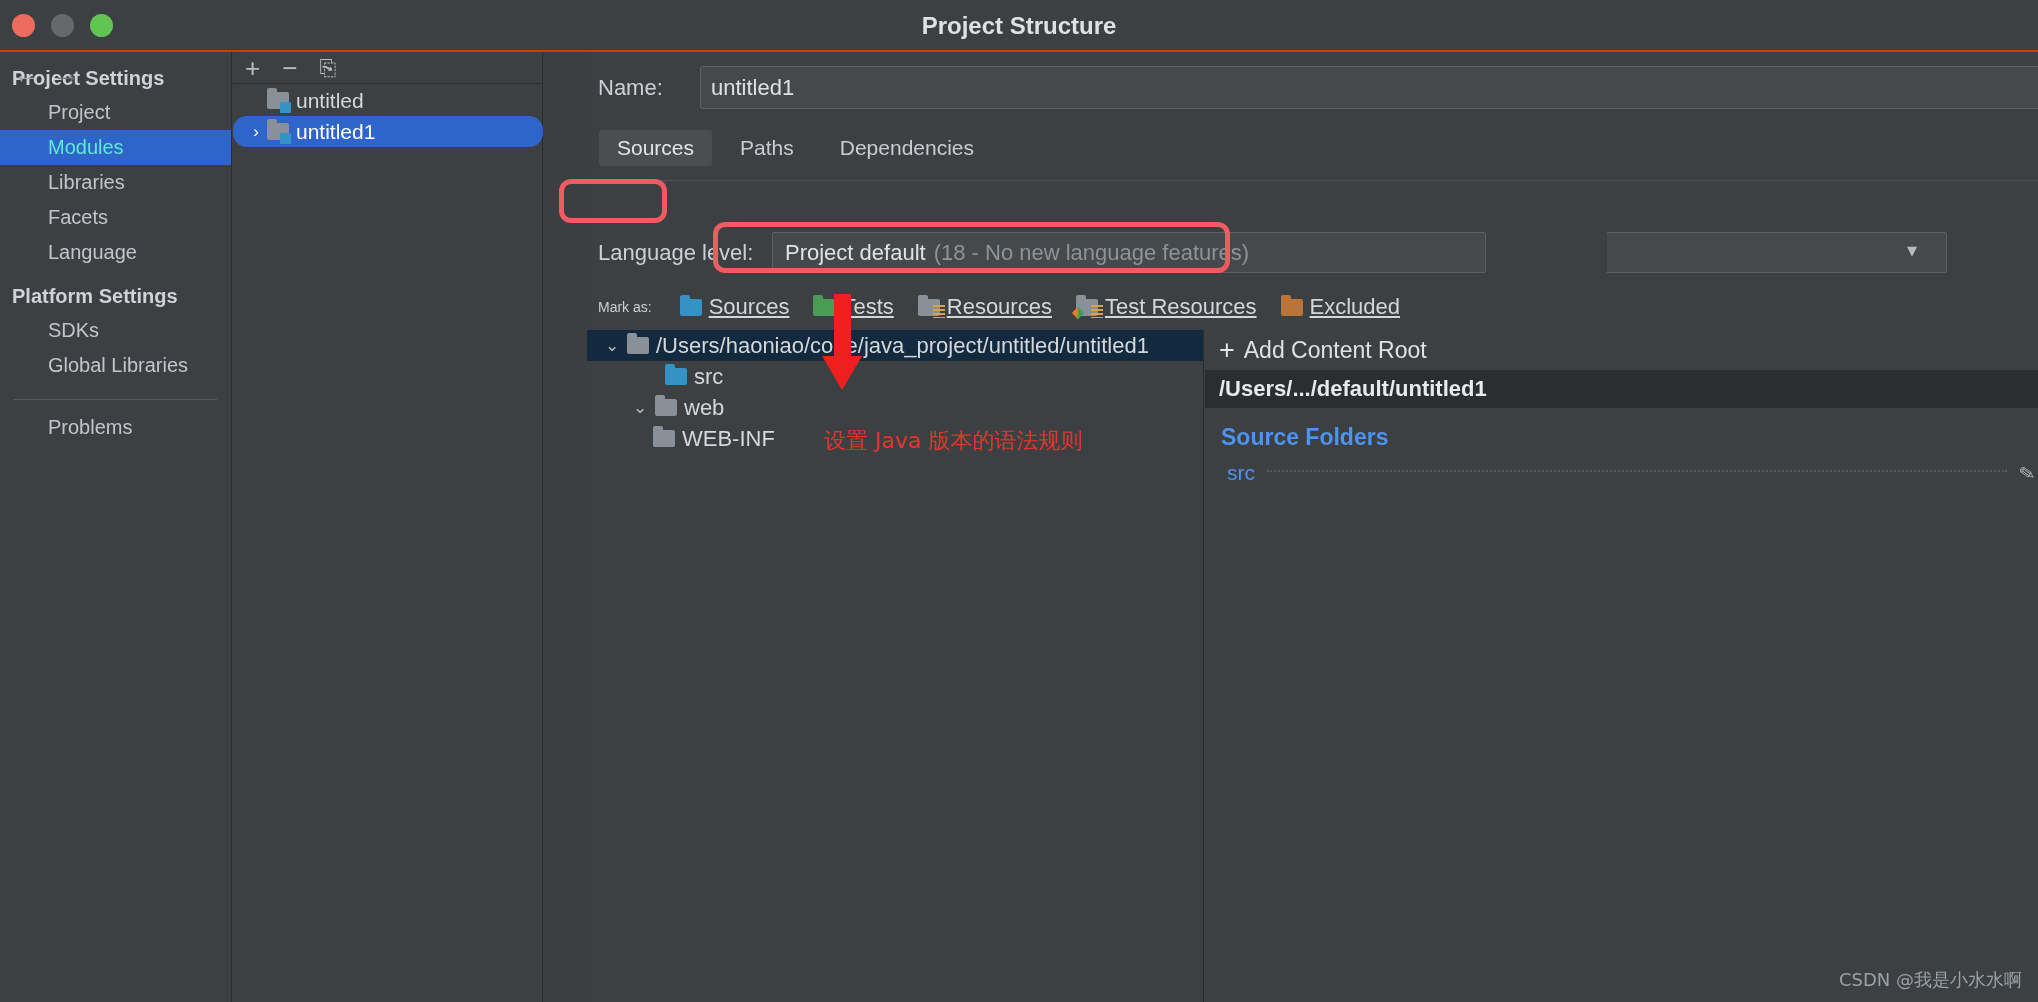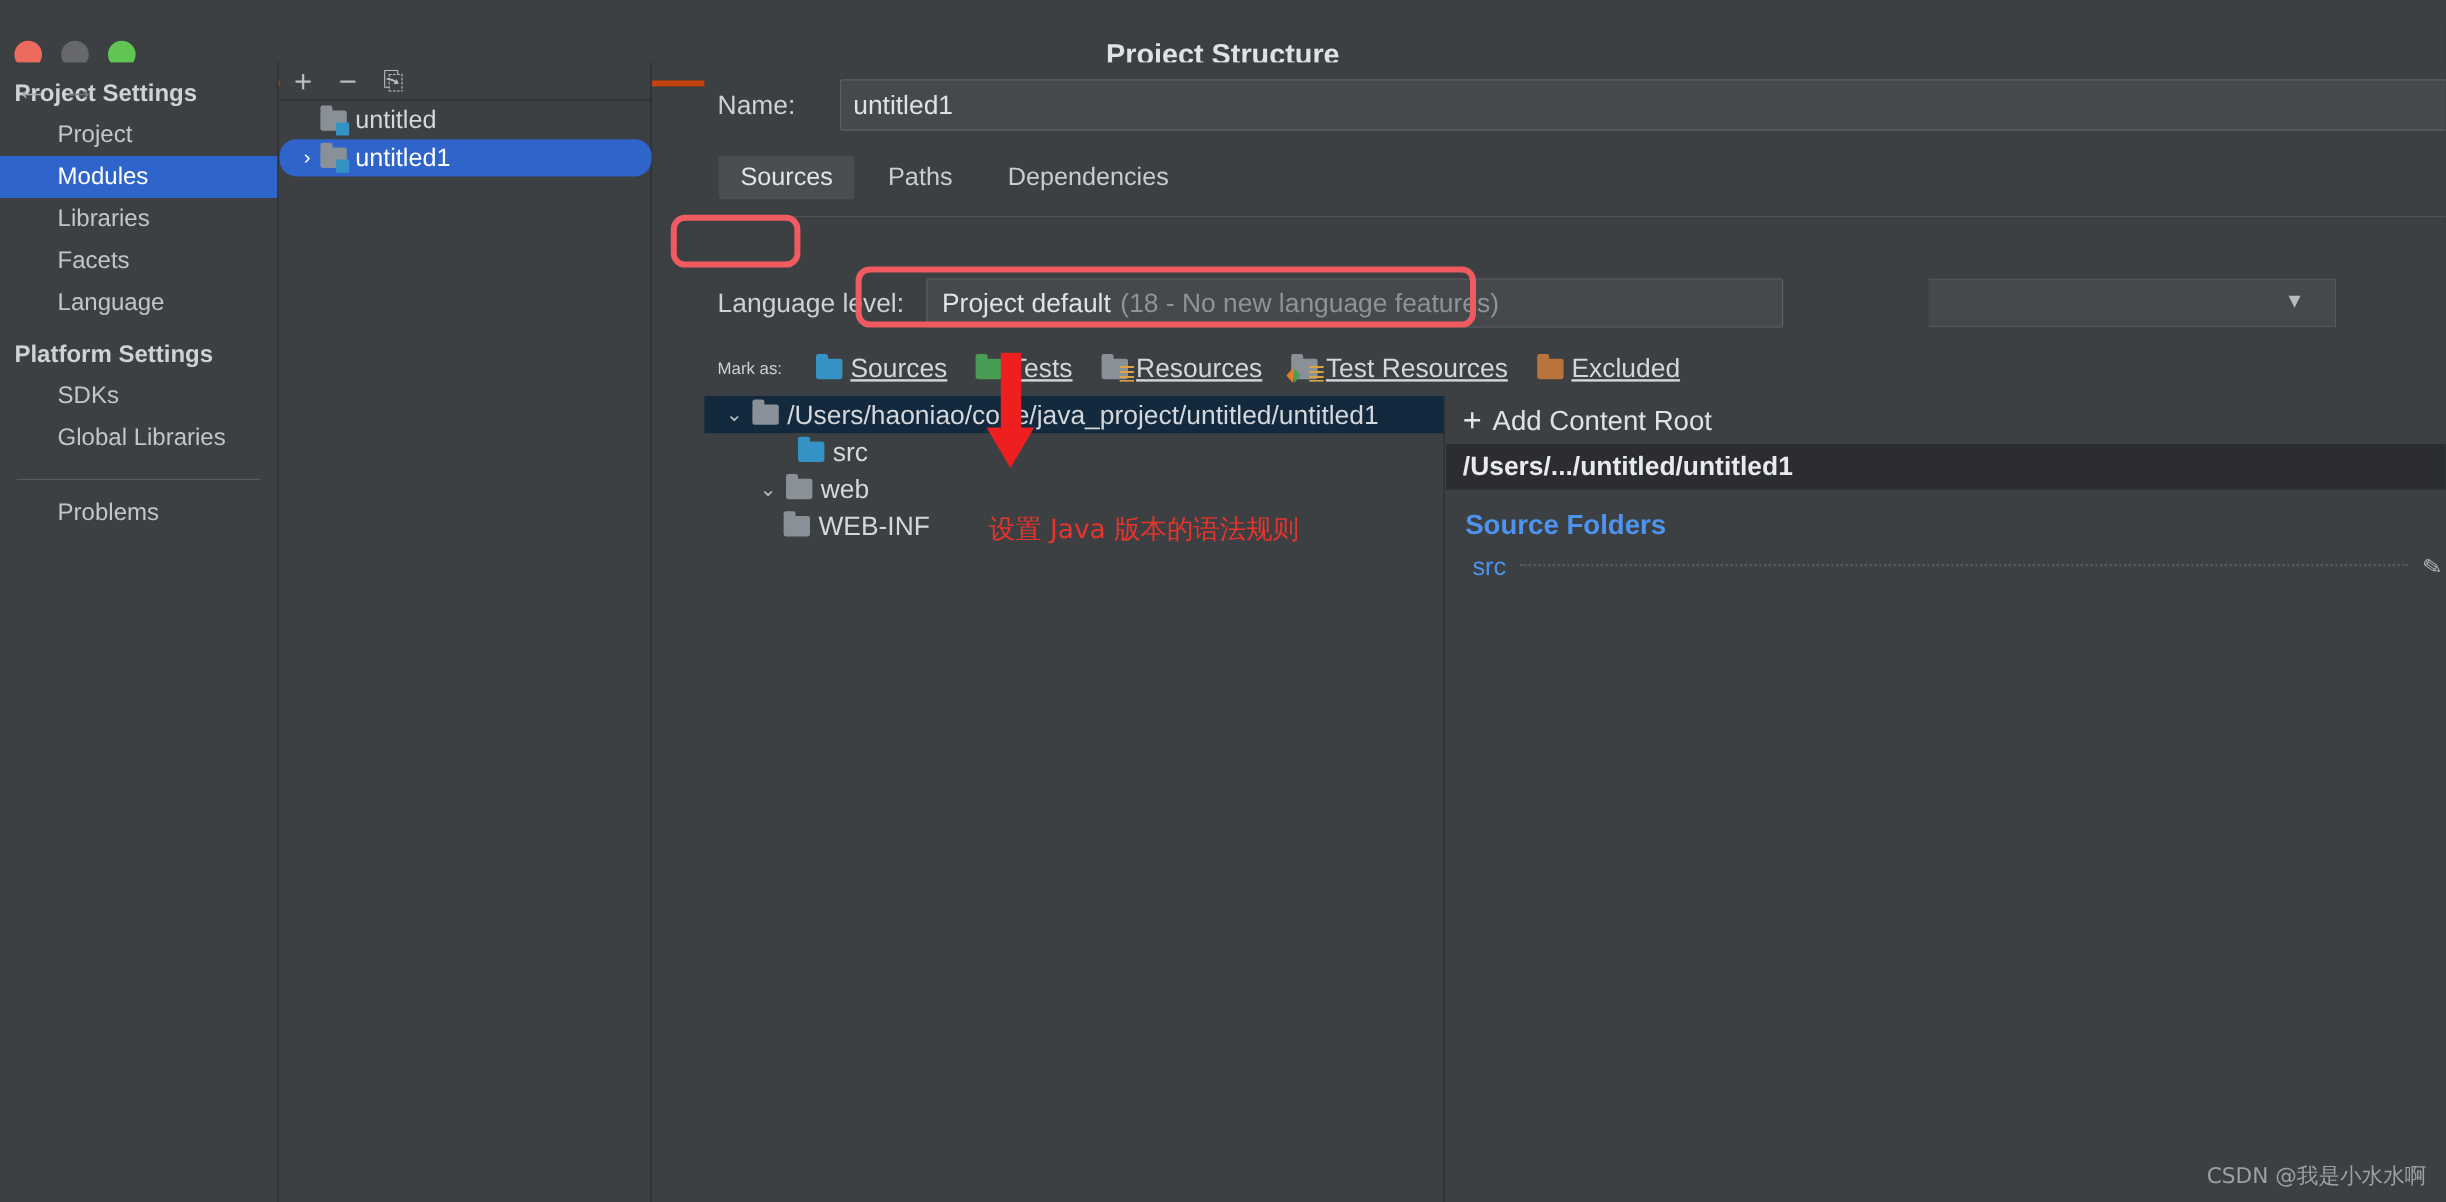--- a/index.html
+++ b/index.html
@@ -12,22 +12,21 @@
   #app {
     position: relative;
     width: 2038px; height: 1002px;
     background: #3c3f41;
   }
 
   
   .titlebar {
     position: absolute; left: 0; top: 0; width: 2038px; height: 52px;
     background: #3c4043;
-    border-bottom: 5px solid #c2410c;
-    margin-top: 20px;
+    border-bottom: 2px solid #c2410c;
   }
   .traffic { position: absolute; left: 12px; top: 14px; display: flex; gap: 16px; }
   .dot { width: 23px; height: 23px; border-radius: 50%; }
   .dot.red { background: #ec6a5e; }
   .dot.yellow { background: #66686b; }
   .dot.green { background: #61c554; }
   .win-title {
     position: absolute; left: 0; top: 0; width: 100%; height: 52px;
     line-height: 52px; text-align: center;
     color: #dfe1e5; font-size: 24px; font-weight: bold;
@@ -48,21 +47,21 @@
   .navarrow.fwd { left: 52px; color: #6f7478; }
 
   .group-head {
     margin-top: 10px; padding: 5px 0 5px 12px;
     color: #cfd2d6; font-size: 20px; font-weight: bold;
   }
   .nav-item {
     height: 35px; line-height: 35px; padding-left: 48px;
     color: #c2c6cb; font-size: 20px;
   }
-  .nav-item.selected { background: #2f65ca; color: #ffffff; }
+  .nav-item.selected { background: #2f65ca; color: #5eead4; }
   .nav-sep { margin: 16px 14px 10px 14px; border-top: 1px solid #555a5f; }
 
   
   .modcol {
     position: absolute; left: 233px; top: 52px; width: 310px; height: 950px;
     background: #3c4043; border-right: 1px solid #2b2d2f;
   }
   .modtoolbar {
     position: absolute; left: 0; top: 0; width: 310px; height: 32px;
     border-bottom: 1px solid #2b2d2f;
@@ -400,21 +399,21 @@
         <span>WEB-INF</span>
       </div>
     </div>
 
     <div class="rightpanel">
       <div class="addroot">
         <span class="plusglyph">+</span>
         <span>Add Content Root</span>
       </div>
       <div class="rootline">
-        <span>/Users/.../untitled/untitled1</span>
+        <span>/Users/.../default/untitled1</span>
         <span class="xglyph">✕</span>
       </div>
       <div class="srcfolders">Source Folders</div>
       <div class="srcrow">
         <span class="srcname">src</span>
         <span class="dots"></span>
         <span class="pencil">✎</span>
         <span class="xglyph">✕</span>
       </div>
     </div>

